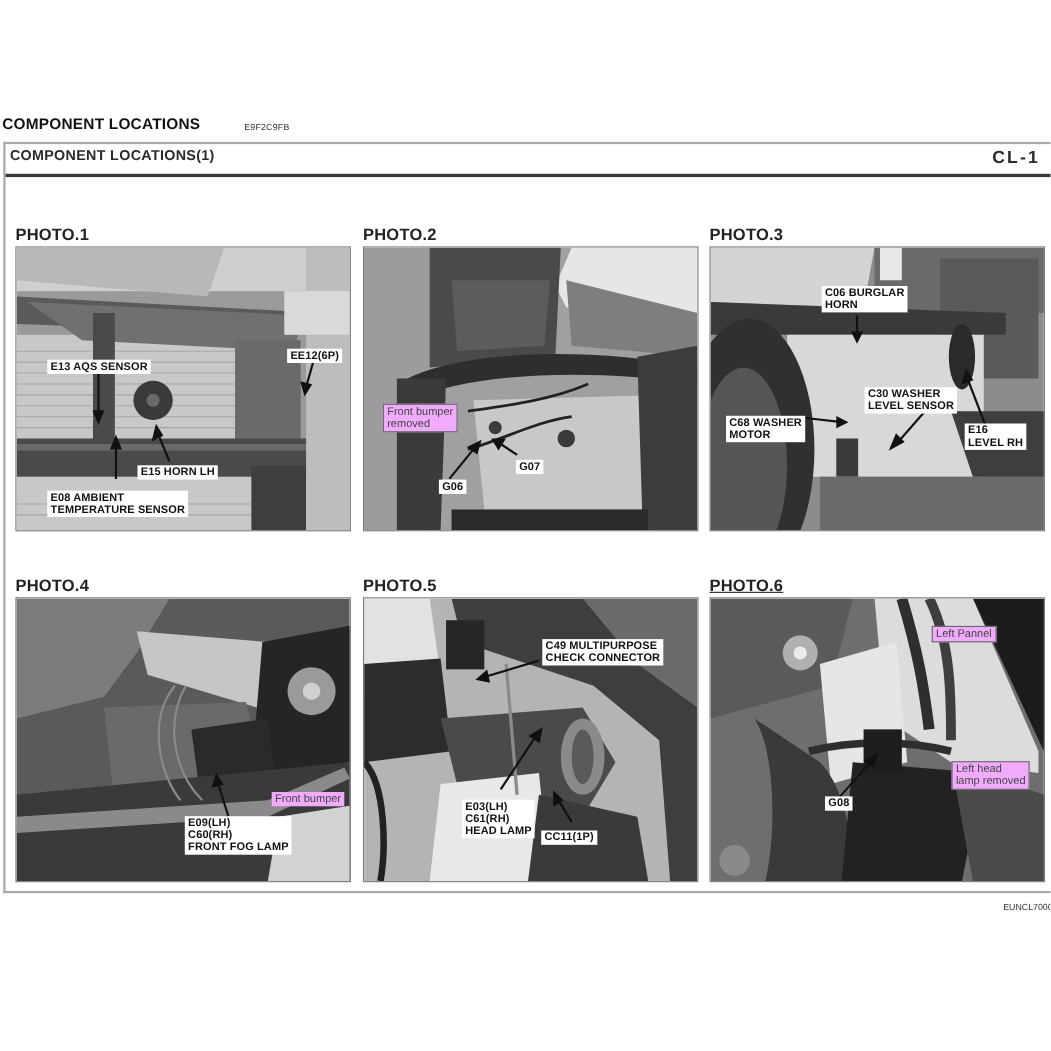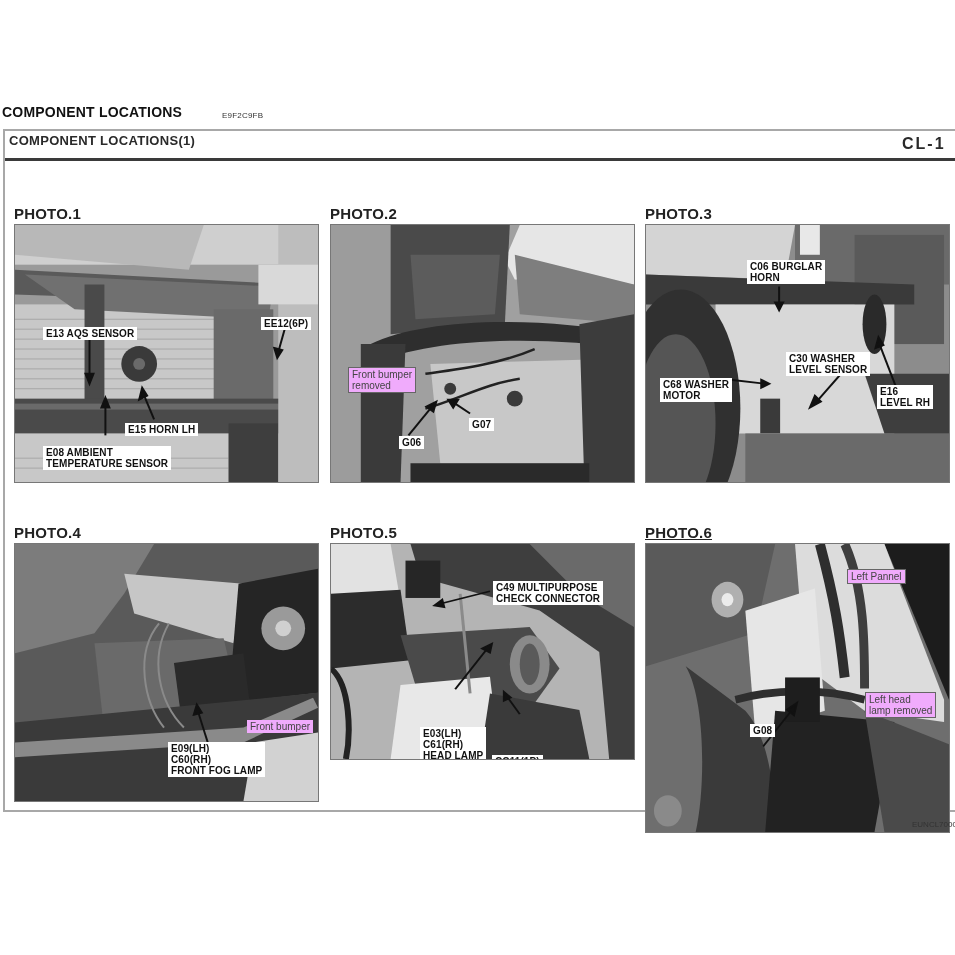--- a/index.html
+++ b/index.html
@@ -170,21 +170,21 @@
         <polygon points="180,172 188,170 183,162"></polygon>
     </g>
   </svg>
   <div class="note" style="left:232px;top:176px;border:none;">Front bumper</div>
   <div class="callout" style="left:153px;top:198px;">E09(LH)
 C60(RH)
 FRONT FOG LAMP</div>
 </div>
 
 <div class="abs photo-label" style="left:330px;top:524px;">PHOTO.5</div>
-<div class="abs photo" style="left:330px;top:543px;width:305px;height:217px;">
+<div class="abs photo" style="left:330px;top:543px;width:305px;height:259px;">
   <svg viewBox="0 0 305 259" preserveAspectRatio="none">
     <rect width="305" height="259" fill="#b4b4b4"></rect>
     <path d="M0,0 L60,0 L70,70 L0,90 Z" fill="#e2e2e2"></path>
     <path d="M80,0 L305,0 L305,259 L280,259 L270,130 L210,80 L90,40 Z" fill="#3e3e3e"></path>
     <path d="M200,0 L305,0 L305,100 L250,60 Z" fill="#6a6a6a"></path>
     <path d="M0,60 L70,55 L80,140 L0,150 Z" fill="#2c2c2c"></path>
     <rect x="75" y="20" width="35" height="45" fill="#262626"></rect>
     <path d="M70,110 L200,100 L230,150 L200,200 L90,190 Z" fill="#4a4a4a"></path>
     <ellipse cx="200" cy="145" rx="20" ry="35" fill="#8a8a8a"></ellipse>
     <ellipse cx="200" cy="145" rx="10" ry="25" fill="#5a5a5a"></ellipse>
@@ -203,21 +203,21 @@
   </svg>
   <div class="callout" style="left:162px;top:37px;">C49 MULTIPURPOSE
 CHECK CONNECTOR</div>
   <div class="callout" style="left:89px;top:183px;">E03(LH)
 C61(RH)
 HEAD LAMP</div>
   <div class="callout" style="left:161px;top:211px;">CC11(1P)</div>
 </div>
 
 <div class="abs photo-label" style="left:645px;top:524px;text-decoration:underline;">PHOTO.6</div>
-<div class="abs photo" style="left:645px;top:543px;width:305px;height:290px;">
+<div class="abs photo" style="left:645px;top:543px;width:305px;height:259px;">
   <svg viewBox="0 0 305 259" preserveAspectRatio="none">
     <rect width="305" height="259" fill="#6e6e6e"></rect>
     <path d="M0,0 L130,0 L110,80 L0,110 Z" fill="#5a5a5a"></path>
     <path d="M240,0 L305,0 L305,140 Z" fill="#1c1c1c"></path>
     <path d="M150,0 L240,0 L300,140 L300,160 L220,150 L160,110 Z" fill="#dcdcdc"></path>
     <path d="M100,60 L170,40 L180,150 L110,170 Z" fill="#e6e6e6"></path>
     <circle cx="82" cy="50" r="16" fill="#b0b0b0"></circle>
       <circle cx="82" cy="50" r="6" fill="#ebebeb"></circle>
     <path d="M40,110 C60,140 60,220 50,259 L130,259 C130,210 120,170 100,150 Z" fill="#3a3a3a"></path>
     <path d="M130,150 L250,160 L230,259 L120,259 Z" fill="#222"></path>

